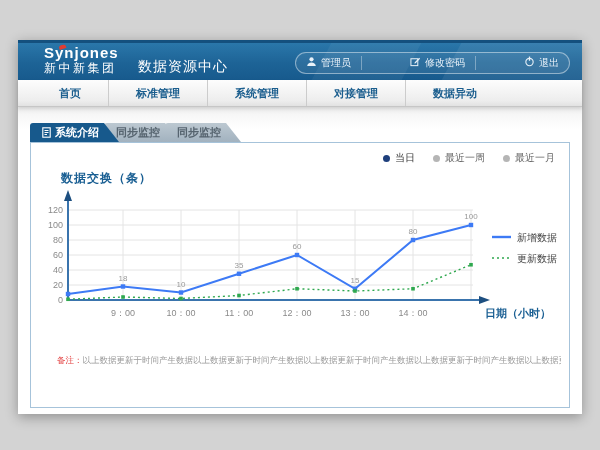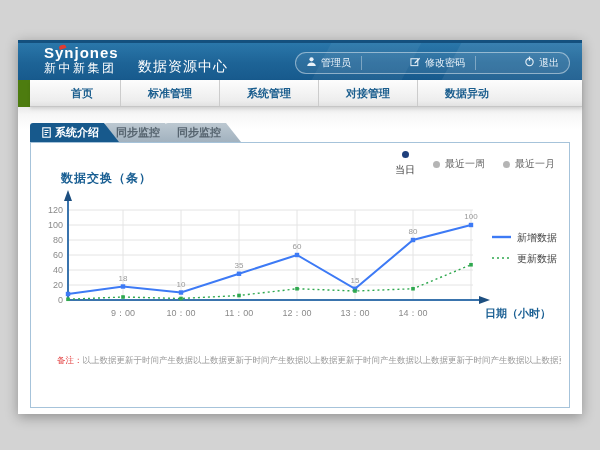--- a/index.html
+++ b/index.html
@@ -35,21 +35,21 @@
   }
   .userbar .ub-item { display:flex; align-items:flex-start; gap:4px; padding:0 10px; height:14px; cursor:pointer; }
   .userbar .ub-item + .ub-item { border-left:1px solid rgba(255,255,255,.35);padding-left:48px; }
   .ub-icon svg { display:block; }
 
   
   .nav {
     height:27px; background:linear-gradient(180deg,#fdfdfd 0,#ededed 80%,#e2e2e2 100%);
     border-bottom:1px solid #c6c6c6; display:flex; align-items:center; padding-left:14px;
     box-shadow:0 2px 3px rgba(0,0,0,.10);
-    position:relative; z-index:5;margin-left:12px;
+    position:relative; z-index:5;
   }
   .nav-item { padding:0 27px; font-size:11px; font-weight:bold; color:#1b5e8e; cursor:pointer; line-height:26px; }
   .nav-item + .nav-item { border-left:1px solid #cccccc; }
 
   
   .content { position:absolute; left:0; top:67px; right:0; bottom:0;
     background:linear-gradient(180deg,#eaeaea 0,#f7f7f7 8px,#ffffff 22px); }
 
   .tabs { position:absolute; left:12px; top:16px; height:19px; display:flex; }
   .tab {
@@ -66,21 +66,21 @@
 
   .panel {
     position:absolute; left:12px; right:12px; top:35px; bottom:6px;
     border:1px solid #a6c3da; background:#fff;
   }
 
   .filters { position:absolute; top:8px; right:14px; display:flex; align-items:center; gap:18px; }
   .filter { display:flex; align-items:center; gap:5px; font-size:10px; color:#666; cursor:pointer; }
   .filter .dot { width:7px; height:7px; border-radius:50%; background:#b5b5b5; }
   .filter.selected .dot { background:#1e3f7c; }
-  .filter.selected { color:#333;flex-direction:column; }
+  .filter.selected { color:#333; }
 
   .ylabel { position:absolute; left:30px; top:27px; font-size:12px; font-weight:bold; color:#1a5f93; letter-spacing:1px; }
   #chart-svg { position:absolute; left:10px; top:44px; }
 
   .note { position:absolute; left:26px; top:212px; right:8px; font-size:8.5px; color:#9a9a9a; white-space:nowrap; overflow:hidden; }
   .note-prefix { color:#e23b3b; }
 </style>
 </head>
 <body>
 

